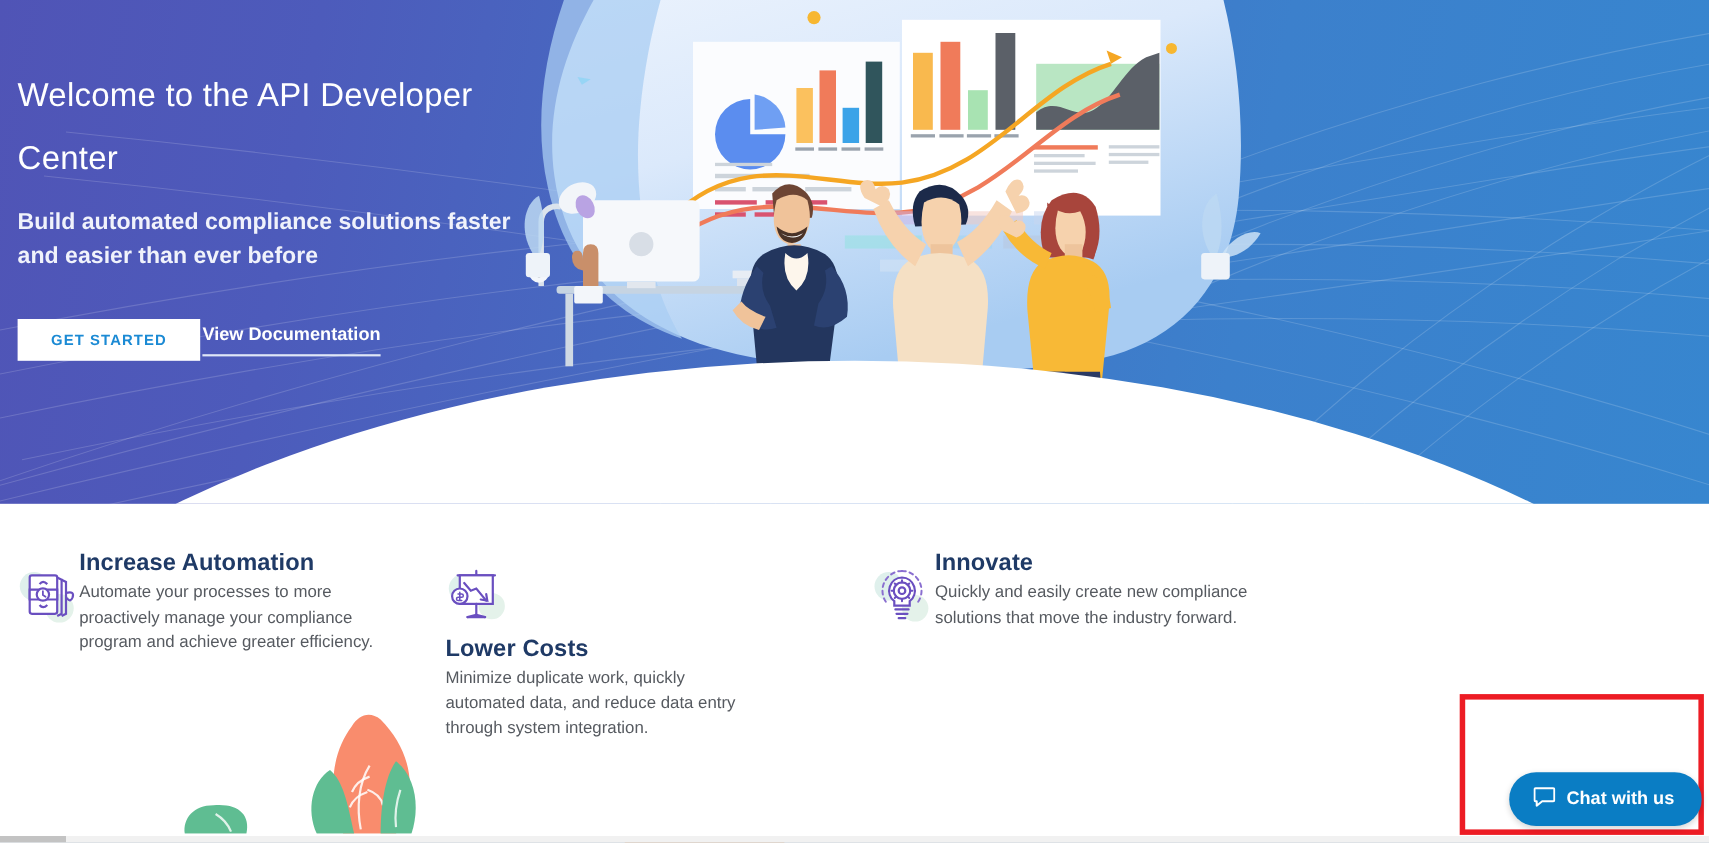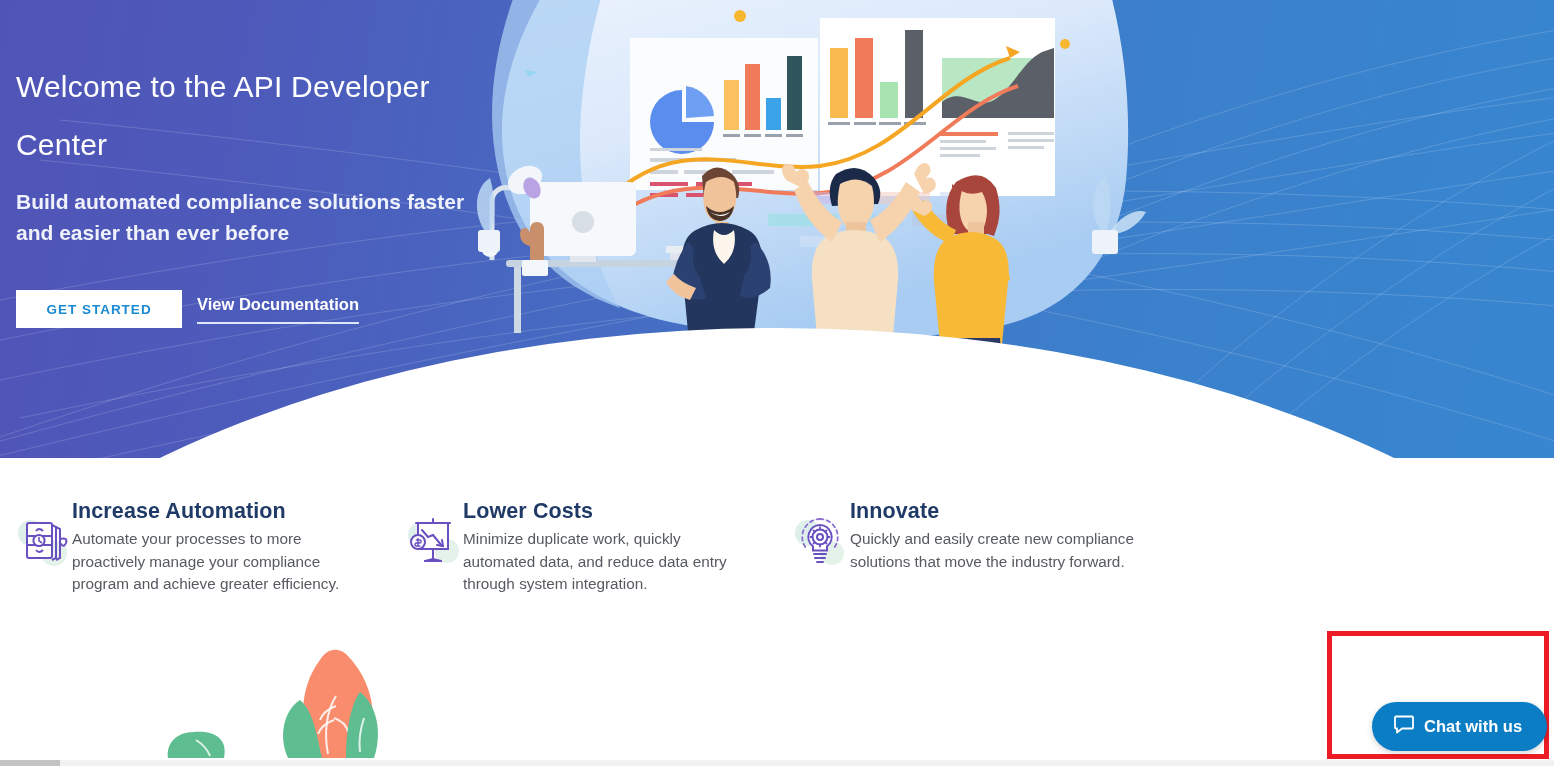--- a/index.html
+++ b/index.html
@@ -35,33 +35,33 @@
     margin-top: 12px; font-size: 21px; line-height: 31px; color: #f0f2fb; font-weight: 700;
   }
   .hero-actions { margin-top: 42px; display: flex; align-items: center; }
   .btn-primary {
     display: inline-flex; align-items: center; justify-content: center;
     width: 166px; height: 38px; background: #ffffff; border: none;
     color: #1b8ad4; font-size: 13.5px; font-weight: 700; letter-spacing: 1px;
     cursor: pointer;
   }
   .btn-link {
-    margin-left: 15px; color: #ffffff; font-size: 16.5px; font-weight: 700;
+    margin-left: 2px; color: #ffffff; font-size: 16.5px; font-weight: 700;
     text-decoration: none; padding-bottom: 8px; border-bottom: 2px solid #dfe6f7;
     cursor: pointer;
   }
 
   
   .features {
     position: absolute; left: 0; top: 495px; width: 1554px;
     display: flex; align-items: flex-start;
   }
   .feature { display: flex; align-items: flex-start; }
   .f1 { width: 400px; padding-left: 14px; }
-  .f2 { width: 392px; padding-left: 5px; }
+  .f2 { width: 392px; padding-left: 5px; flex-direction: column; }
   .f3 { width: 400px; padding-left: 0px; }
   .f-icon { position: relative; width: 58px; height: 62px; flex: 0 0 58px; margin-top: 16px; }
   .f-body { padding-top: 2px; }
   .f-title { font-size: 21.5px; font-weight: 700; color: #1f3a66; line-height: 28px; letter-spacing: .1px; }
   .f-desc { margin-top: 3px; font-size: 15.3px; line-height: 22.5px; color: #565a60; max-width: 300px; }
   .f2 .f-desc { max-width: 290px; }
   .f3 .f-desc { max-width: 290px; }
 
   
   .leaves { position: absolute; left: 150px; bottom: 8px; width: 300px; height: 110px; }

